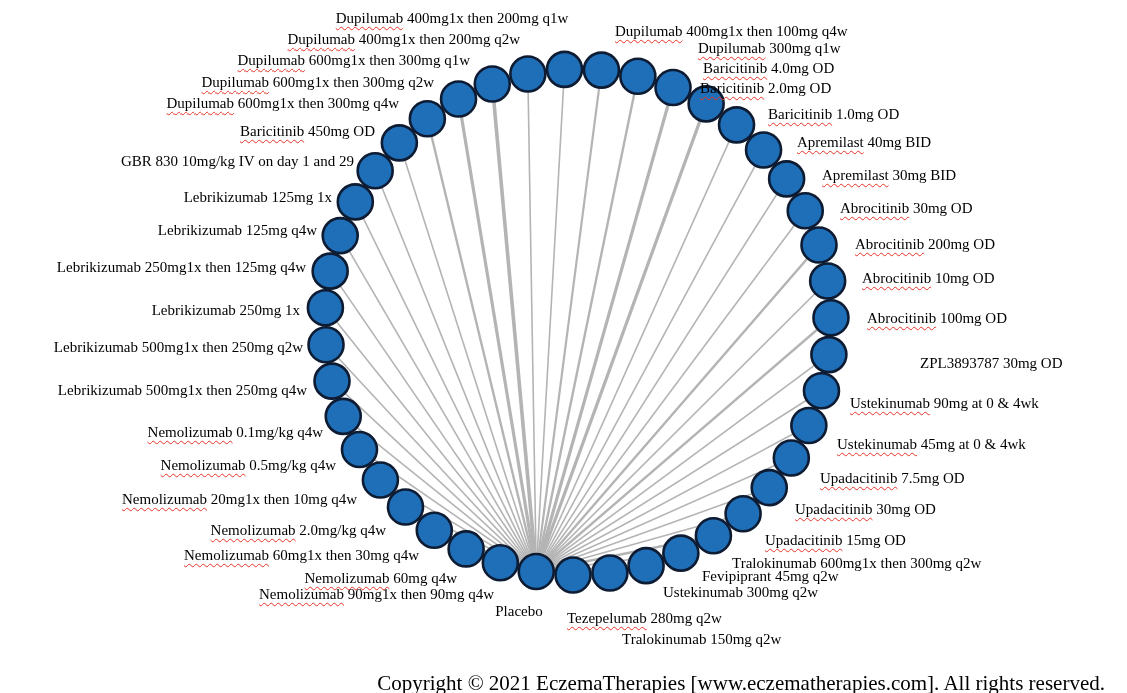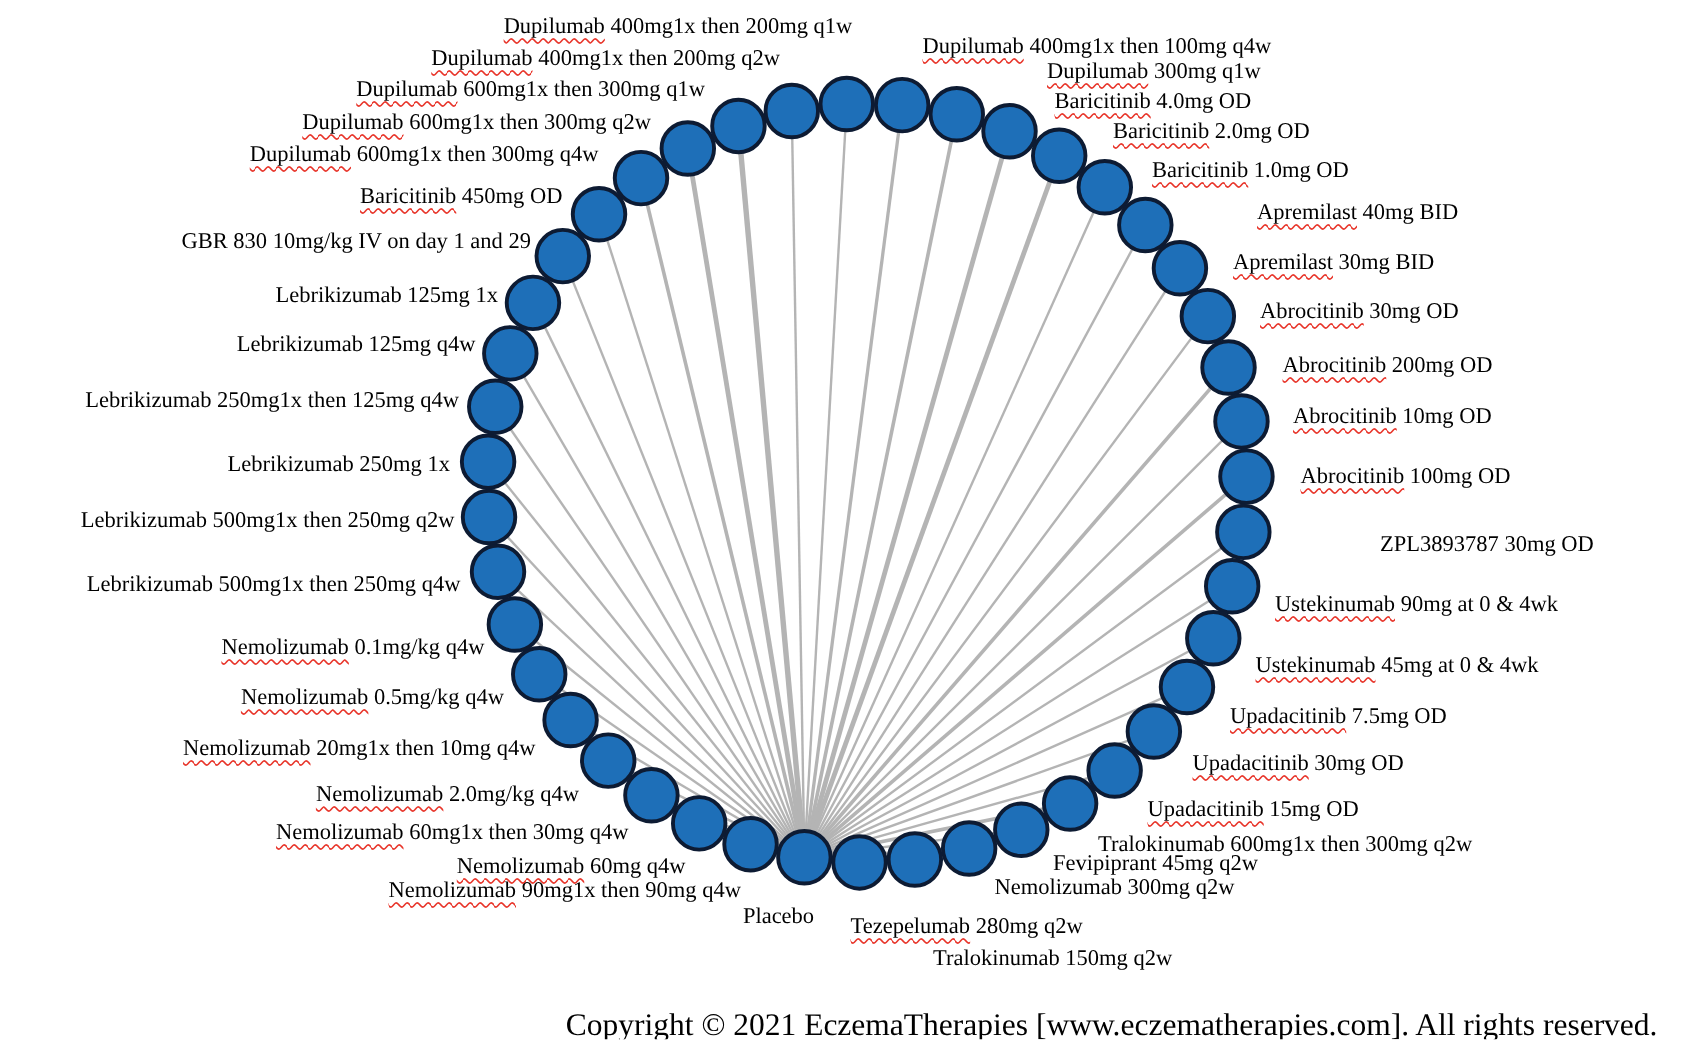--- a/index.html
+++ b/index.html
@@ -146,34 +146,34 @@
       <div class="node-label align-right" style="left: 354px; top: 161px;">GBR 830 10mg/kg IV on day 1 and 29</div>
       <div class="node-label align-right" style="left: 375px; top: 131px;"><span class="mis">Baricitinib</span> 450mg OD</div>
       <div class="node-label align-right" style="left: 399px; top: 103px;"><span class="mis">Dupilumab</span> 600mg1x then 300mg q4w</div>
       <div class="node-label align-right" style="left: 434px; top: 82px;"><span class="mis">Dupilumab</span> 600mg1x then 300mg q2w</div>
       <div class="node-label align-right" style="left: 470px; top: 60px;"><span class="mis">Dupilumab</span> 600mg1x then 300mg q1w</div>
       <div class="node-label align-right" style="left: 520px; top: 39px;"><span class="mis">Dupilumab</span> 400mg1x then 200mg q2w</div>
       <div class="node-label align-center" style="left: 452px; top: 18px;"><span class="mis">Dupilumab</span> 400mg1x then 200mg q1w</div>
       <div class="node-label align-left" style="left: 615px; top: 31px;"><span class="mis">Dupilumab</span> 400mg1x then 100mg q4w</div>
       <div class="node-label align-left" style="left: 698px; top: 48px;"><span class="mis">Dupilumab</span> 300mg q1w</div>
       <div class="node-label align-left" style="left: 703px; top: 68px;"><span class="mis">Baricitinib</span> 4.0mg OD</div>
-      <div class="node-label align-left" style="left: 742px; top: 88px;"><span class="mis">Baricitinib</span> 2.0mg OD</div>
+      <div class="node-label align-left" style="left: 700px; top: 88px;"><span class="mis">Baricitinib</span> 2.0mg OD</div>
       <div class="node-label align-left" style="left: 768px; top: 114px;"><span class="mis">Baricitinib</span> 1.0mg OD</div>
-      <div class="node-label align-left" style="left: 797px; top: 142px; margin-left: 41px;"><span class="mis">Apremilast</span> 40mg BID</div>
+      <div class="node-label align-left" style="left: 797px; top: 142px;"><span class="mis">Apremilast</span> 40mg BID</div>
       <div class="node-label align-left" style="left: 822px; top: 175px;"><span class="mis">Apremilast</span> 30mg BID</div>
       <div class="node-label align-left" style="left: 840px; top: 208px;"><span class="mis">Abrocitinib</span> 30mg OD</div>
       <div class="node-label align-left" style="left: 855px; top: 244px;"><span class="mis">Abrocitinib</span> 200mg OD</div>
       <div class="node-label align-left" style="left: 862px; top: 278px;"><span class="mis">Abrocitinib</span> 10mg OD</div>
       <div class="node-label align-left" style="left: 867px; top: 318px;"><span class="mis">Abrocitinib</span> 100mg OD</div>
       <div class="node-label align-left" style="left: 880px; top: 363px; margin-left: 40px;">ZPL3893787 30mg OD</div>
       <div class="node-label align-left" style="left: 850px; top: 403px;"><span class="mis">Ustekinumab</span> 90mg at 0 &amp; 4wk</div>
       <div class="node-label align-left" style="left: 837px; top: 444px;"><span class="mis">Ustekinumab</span> 45mg at 0 &amp; 4wk</div>
       <div class="node-label align-left" style="left: 820px; top: 478px;"><span class="mis">Upadacitinib</span> 7.5mg OD</div>
       <div class="node-label align-left" style="left: 795px; top: 509px;"><span class="mis">Upadacitinib</span> 30mg OD</div>
       <div class="node-label align-left" style="left: 765px; top: 540px;"><span class="mis">Upadacitinib</span> 15mg OD</div>
       <div class="node-label align-left" style="left: 732px; top: 563px;">Tralokinumab 600mg1x then 300mg q2w</div>
       <div class="node-label align-left" style="left: 702px; top: 576px;">Fevipiprant 45mg q2w</div>
-      <div class="node-label align-left" style="left: 663px; top: 592px;">Nemolizumab 300mg q2w</div>
+      <div class="node-label align-left" style="left: 663px; top: 592px;">Ustekinumab 300mg q2w</div>
       <div class="node-label align-left" style="left: 622px; top: 605px; margin-top: 34px;">Tralokinumab 150mg q2w</div>
       <div class="node-label align-left" style="left: 567px; top: 618px;"><span class="mis">Tezepelumab</span> 280mg q2w</div>
     </div>
   <div class="copyright"><span>Copyright © 2021 </span><span class="mis">EczemaTherapies</span><span> [www.eczematherapies.com]. All rights reserved.</span></div>
 </div>
 
 </body></html>

